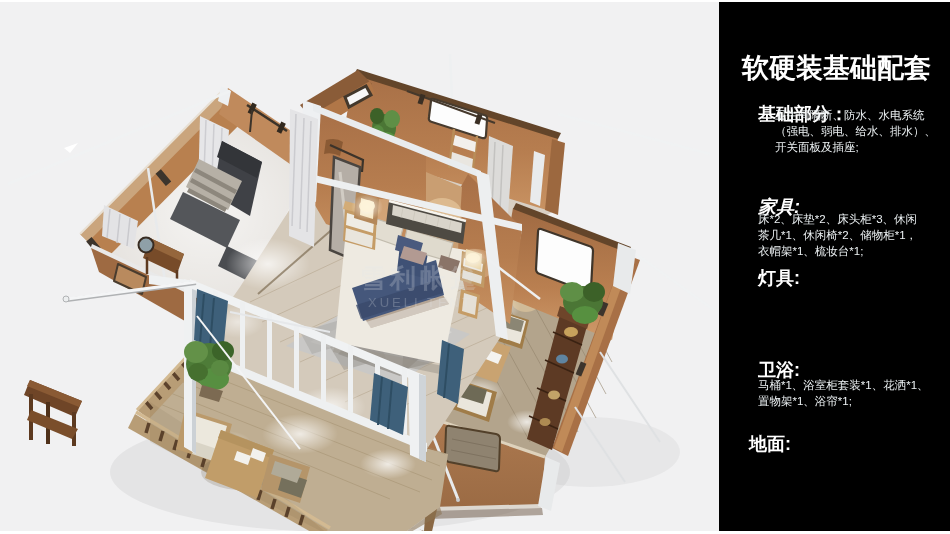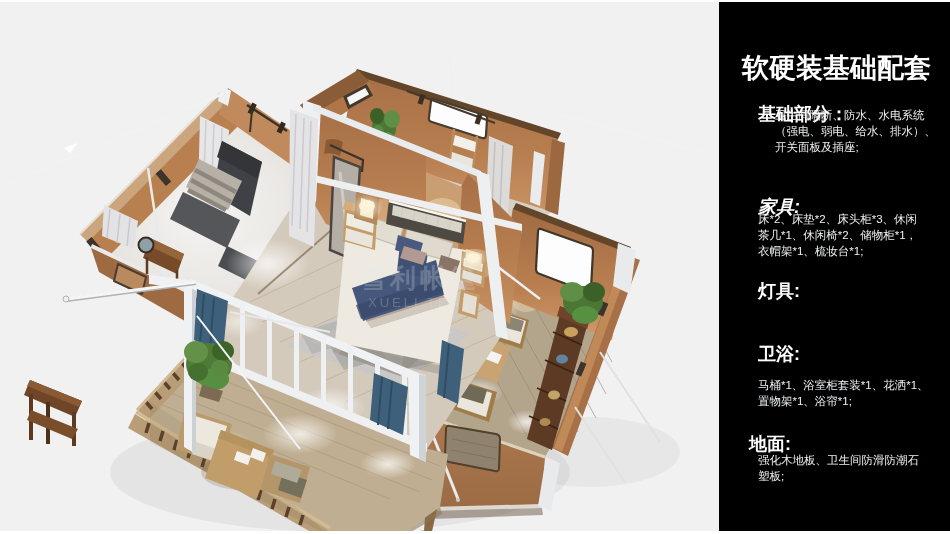--- a/index.html
+++ b/index.html
@@ -478,21 +478,20 @@
 <div id="sidebar">
 
   <div class="t1">软硬装基础配套</div>
 
   <div class="hd" style="left:39px;top:100px;">基础部分：</div>
   <div class="bd" style="left:39px;top:105px;margin-left:17px;">卫生间隔断、防水、水电系统<br>（强电、弱电、给水、排水）、<br>开关面板及插座;</div>
 
   <div class="hd" style="left:39px;top:193px;font-style:italic;">家具:</div>
   <div class="bd" style="left:39px;top:209px;">床*2、床垫*2、床头柜*3、休闲<br>茶几*1、休闲椅*2、储物柜*1，<br>衣帽架*1、梳妆台*1;</div>
 
-  <div class="hd" style="left:39px;top:277px;">灯具:</div>
-
-  <div class="hd" style="left:39px;top:340px;">卫浴:</div>
+  <div class="hd" style="left:39px;top:264px;">灯具:</div>
+
+  <div class="hd" style="left:39px;top:356px;">卫浴:</div>
   <div class="bd" style="left:39px;top:375px;">马桶*1、浴室柜套装*1、花洒*1、<br>置物架*1、浴帘*1;</div>
 
   <div class="hd" style="left:30px;top:430px;">地面:</div>
-  <div class="bd" style="left:39px;top:450px;">强化木地板、卫生间防滑防潮石<br>塑板;</div>
 </div>
 </div>
 
 </body></html>

